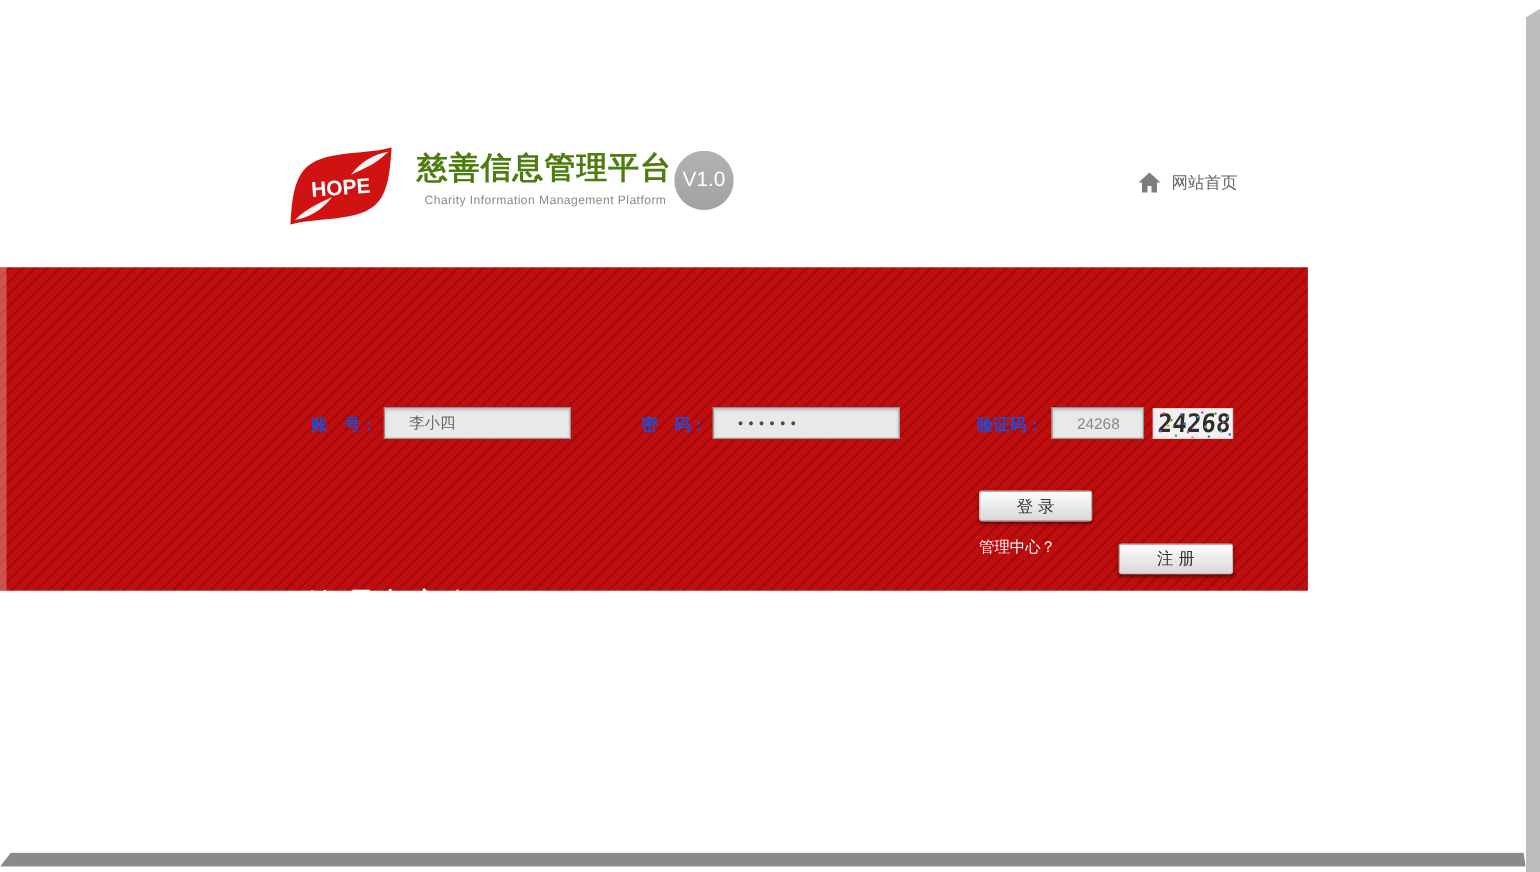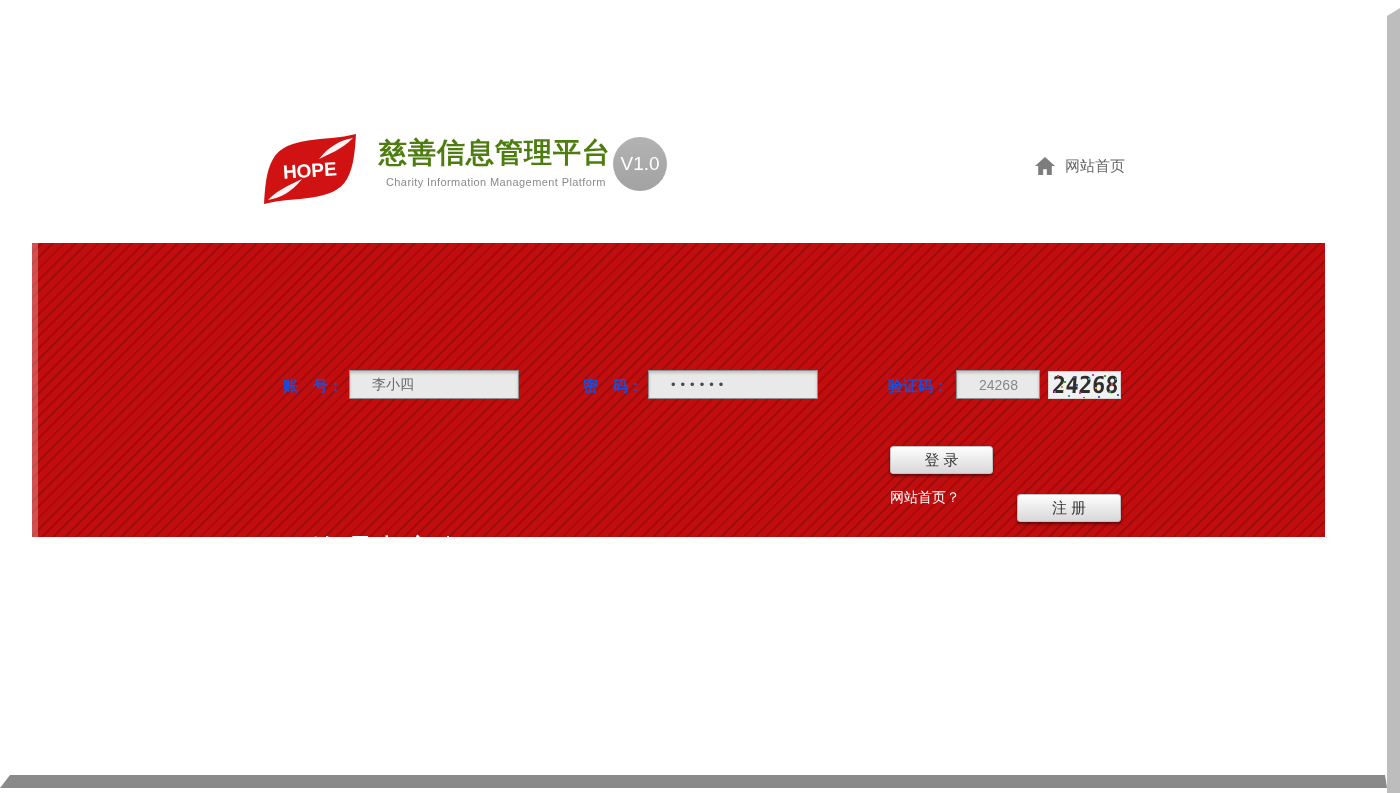--- a/index.html
+++ b/index.html
@@ -14,25 +14,25 @@
   .main-title { font-size:28px; font-weight:bold; color:#4d7c0f; letter-spacing:1px; line-height:30px; }
   .sub-title { margin-top:8px; margin-left:7px; font-size:11px; color:#8a8a8a; letter-spacing:0.4px; }
   .version-badge { position:absolute; left:613px; top:137px; width:54px; height:54px; border-radius:50%;
                    background:linear-gradient(#b3b3b3,#a2a2a2); color:#fff; font-size:19px;
                    display:flex; align-items:center; justify-content:center; }
   .home-link { position:absolute; left:1034px; top:156px; display:flex; align-items:center; gap:9px;
                color:#666; font-size:15px; cursor:pointer; }
   .home-icon svg { display:block; }
 
   
-  .banner { position:absolute; left:0; top:243px; width:1293px; height:294px;
+  .banner { position:absolute; left:0; top:243px; width:1189px; height:294px;
             background:#c10d0d;
             background-image:repeating-linear-gradient(135deg,
               rgba(0,0,0,0) 0px, rgba(0,0,0,0) 6px,
-              rgba(0,0,0,0.16) 6px, rgba(0,0,0,0.16) 8px);margin-left:32px; }
+              rgba(0,0,0,0.16) 6px, rgba(0,0,0,0.16) 8px); }
   .banner::before { content:""; position:absolute; left:0; top:0; width:6px; height:100%;
                     background:rgba(255,255,255,0.28); }
   .mgmt-title { position:absolute; left:277px; top:287px; display:flex; align-items:center; color:#fff; }
   .mgmt-cn { font-size:30px; letter-spacing:2px; }
   .mgmt-divider { width:2px; height:30px; background:rgba(255,255,255,0.9); margin:0 14px 0 10px; }
   .mgmt-en { font-size:21px; font-weight:bold; letter-spacing:0.5px; }
 
   
   .field-label { position:absolute; top:377px; color:#1d4ed8; font-size:15px; font-weight:bold; }
   .lbl-account  { left:283px; }
@@ -123,18 +123,18 @@
   <input class="text-input in-captcha" type="text" value="24268" style="">
 
   <div class="captcha-img">
     <span class="captcha-text">24268</span>
     <span class="captcha-noise"></span>
   </div>
 
   <button class="btn btn-login">登 录</button>
   <button class="btn btn-register">注 册</button>
 
-  <a class="forgot-link">网站首页？</a>
+  <a class="forgot-link">管理中心？</a>
 
   <div class="vscroll"></div>
   <div class="hscroll"></div>
 
 </div>
 
 </body></html>

